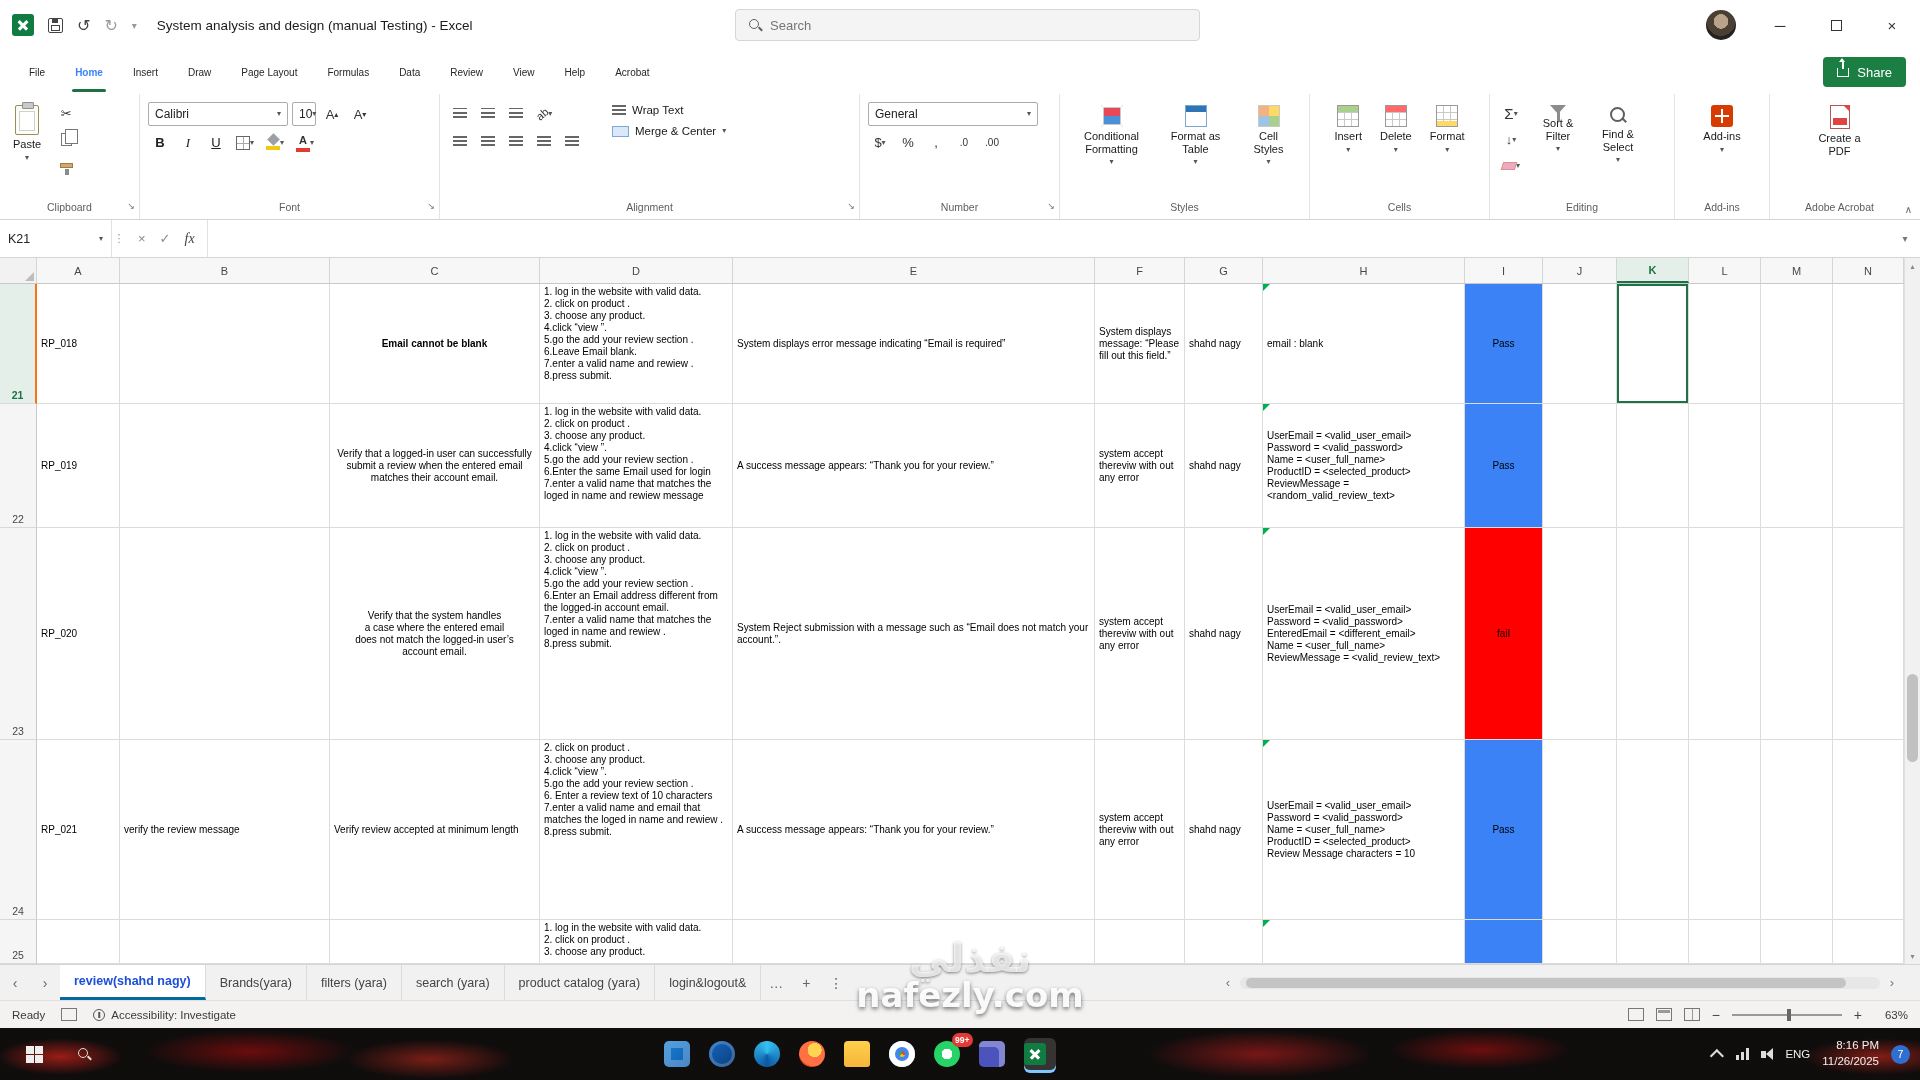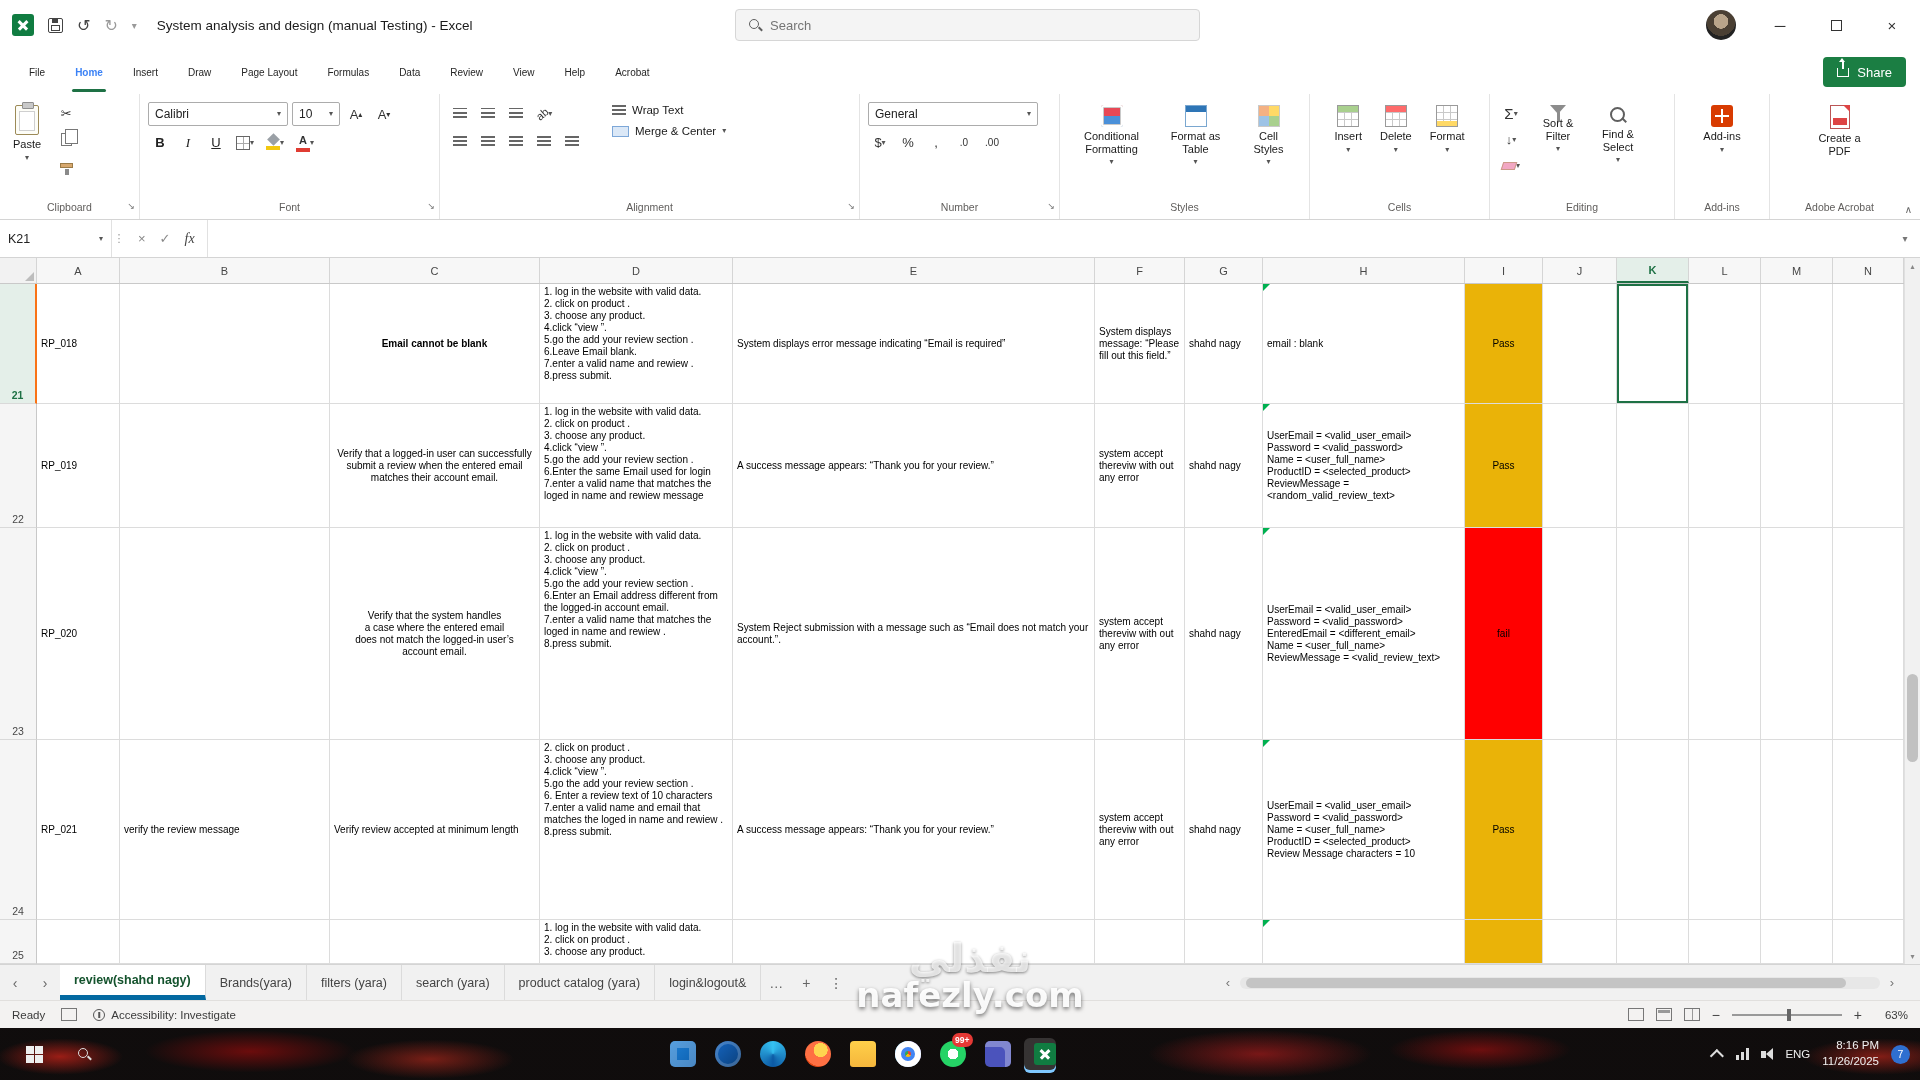--- a/index.html
+++ b/index.html
@@ -108,36 +108,36 @@
   .selch{background:#E4EFE9;color:#1E7145;font-weight:700;border-bottom:2px solid #1E7145}
   .grid{position:relative;height:680px;background:#fff}
   .grow{display:flex}
   .rh{width:37px;background:#F5F5F5;border-right:1px solid #C8C8C8;border-bottom:1px solid #D9D9D9;display:flex;align-items:flex-end;justify-content:center;font-size:10.5px;color:#474747;padding-bottom:2px;flex-shrink:0}
   .selrh{background:#E4EFE9;color:#1E7145;border-right:2px solid #f97316;font-weight:700}
   .c{border-right:1px solid #DCDCDC;border-bottom:1px solid #DCDCDC;padding:2px 4px;font-size:10px;line-height:1.2;color:#000;overflow:hidden;display:flex;flex-shrink:0;white-space:pre-line;background:#fff}
   .vm{align-items:center}.tp{align-items:flex-start}
   .ctr{justify-content:center;text-align:center}
   .bld{font-weight:700}
   .rel{position:relative}
-  .pass{background:#eab308}
+  .pass{background:#3b82f6}
   .fail{background:#FF0000}
   .selcell{box-shadow:inset 0 0 0 2px #1E7145}
   .flag{position:absolute;left:0;top:0;width:0;height:0;border-left:7px solid #00B050;border-bottom:7px solid transparent}
   .wA{width:83px}.wB{width:210px}.wC{width:210px}.wD{width:193px}.wE{width:362px}.wF{width:90px}.wG{width:78px}.wH{width:202px}.wI{width:78px}.wJ{width:74px}.wK{width:72px}.wL{width:72px}.wM{width:72px}.wN{width:71px}
   .hr1{height:120px}.hr2{height:124px}.hr3{height:212px}.hr4{height:180px}.hr5{height:44px}
   .vscroll{position:absolute;right:0;top:258px;width:16px;height:706px;background:#F1F1F1;border-left:1px solid #E0E0E0;display:flex;flex-direction:column;z-index:5}
   .varr{height:16px;display:flex;align-items:center;justify-content:center;font-size:8px;color:#888}
   .vtrack{flex:1;position:relative}
   .vthumb{position:absolute;left:2px;right:2px;top:400px;height:88px;background:#C1C1C1;border-radius:6px}
 
   
   .tabbar{height:36px;background:#F1F1F1;border-top:1px solid #D4D4D4;display:flex;align-items:stretch}
   .tnav{width:30px;display:flex;align-items:center;justify-content:center;color:#666;font-size:14px}
   .sheettab{padding:0 14px;display:flex;align-items:center;font-size:12.5px;color:#444;border-right:1px solid #DBDBDB}
-  .sheettab.activesheet{background:#fff;color:#14532d;font-weight:700;border-bottom:5px solid #0369a1}
+  .sheettab.activesheet{background:#fff;color:#1d4ed8;font-weight:700;border-bottom:3px solid #0369a1}
   .hscroll{margin-left:auto;display:flex;align-items:center;gap:4px;padding-right:20px}
   .harr{color:#777;font-size:13px;width:16px;text-align:center}
   .htrack{width:640px;height:12px;background:#E7E7E7;border-radius:6px;position:relative}
   .hthumb{position:absolute;left:6px;top:1px;width:600px;height:10px;background:#C4C4C4;border-radius:5px}
 
   
   .statusbar{height:28px;background:#F3F2F1;border-top:1px solid #E1DFDD;display:flex;align-items:center;padding:0 12px;font-size:11.5px;color:#3b3b3b;gap:16px}
   .sbicon{width:16px;height:13px;border:1px solid #777;position:relative;display:inline-block}
   .sbicon.pl::before{content:"";position:absolute;left:1px;right:1px;top:1px;height:3px;background:#999}
   .sbicon.pb::before{content:"";position:absolute;left:50%;top:0;bottom:0;width:1px;background:#999}
@@ -163,21 +163,21 @@
   .tleft{display:flex;align-items:center;gap:10px;padding-left:14px}
   .tbbtn{width:40px;height:40px;display:flex;align-items:center;justify-content:center;border-radius:4px}
   .ic-win{width:17px;height:17px;background:
     linear-gradient(#eee,#eee) 0 0/8px 8px no-repeat,
     linear-gradient(#eee,#eee) 9px 0/8px 8px no-repeat,
     linear-gradient(#eee,#eee) 0 9px/8px 8px no-repeat,
     linear-gradient(#eee,#eee) 9px 9px/8px 8px no-repeat}
   .ic-magW::before{border-color:#ddd}
   .ic-magW::after{background:#ddd}
   .tcenter{position:absolute;left:664px;display:flex;align-items:center;gap:13px}
-  .appic{position:relative;width:32px;height:32px;border-radius:6px;display:flex;align-items:center;justify-content:flex-end}
+  .appic{position:relative;width:32px;height:32px;border-radius:6px;display:flex;align-items:center;justify-content:flex-start}
   .appic.active{background:rgba(255,255,255,.16);box-shadow:0 3px 0 0 #7fc8ff}
   .icsq{width:26px;height:26px;border-radius:5px}
   .badge{position:absolute;top:-5px;right:-7px;background:#e53935;color:#fff;font-size:8.5px;line-height:1;padding:2.5px 3.5px;border-radius:7px;font-weight:700}
   .tright2{position:absolute;right:10px;display:flex;align-items:center;gap:12px;color:#eee}
   .traychev{width:10px;height:10px;border-left:2px solid #ddd;border-top:2px solid #ddd;transform:rotate(45deg) translateY(3px)}
   .ic-net{display:flex;align-items:flex-end;gap:2px;height:12px}
   .ic-net i{width:3px;background:#ddd;display:inline-block}
   .ic-spk{display:flex;align-items:center}
   .ic-spk .bx{width:5px;height:7px;background:#ddd}
   .ic-spk .tr{width:0;height:0;border-top:6px solid transparent;border-bottom:6px solid transparent;border-right:7px solid #ddd}
@@ -263,21 +263,21 @@
     </div>
 
     <div class="grp" style="width:300px">
       <div class="gbody">
         <div class="stack">
           <div class="rowline">
             <div class="select" style="width:140px">
                 <span>Calibri</span>
                 <span class="dd">▾</span>
               </div>
-            <div class="select" style="width:48px">
+            <div class="select" style="width:24px">
                 <span>10</span>
                 <span class="dd">▾</span>
               </div>
             <span class="sb">A<span style="font-size:8px">▴</span></span>
             <span class="sb">A<span style="font-size:8px">▾</span></span>
           </div>
           <div class="rowline">
             <span class="sb bletter">B</span>
             <span class="sb iletter">I</span>
             <span class="sb uletter">U</span>

